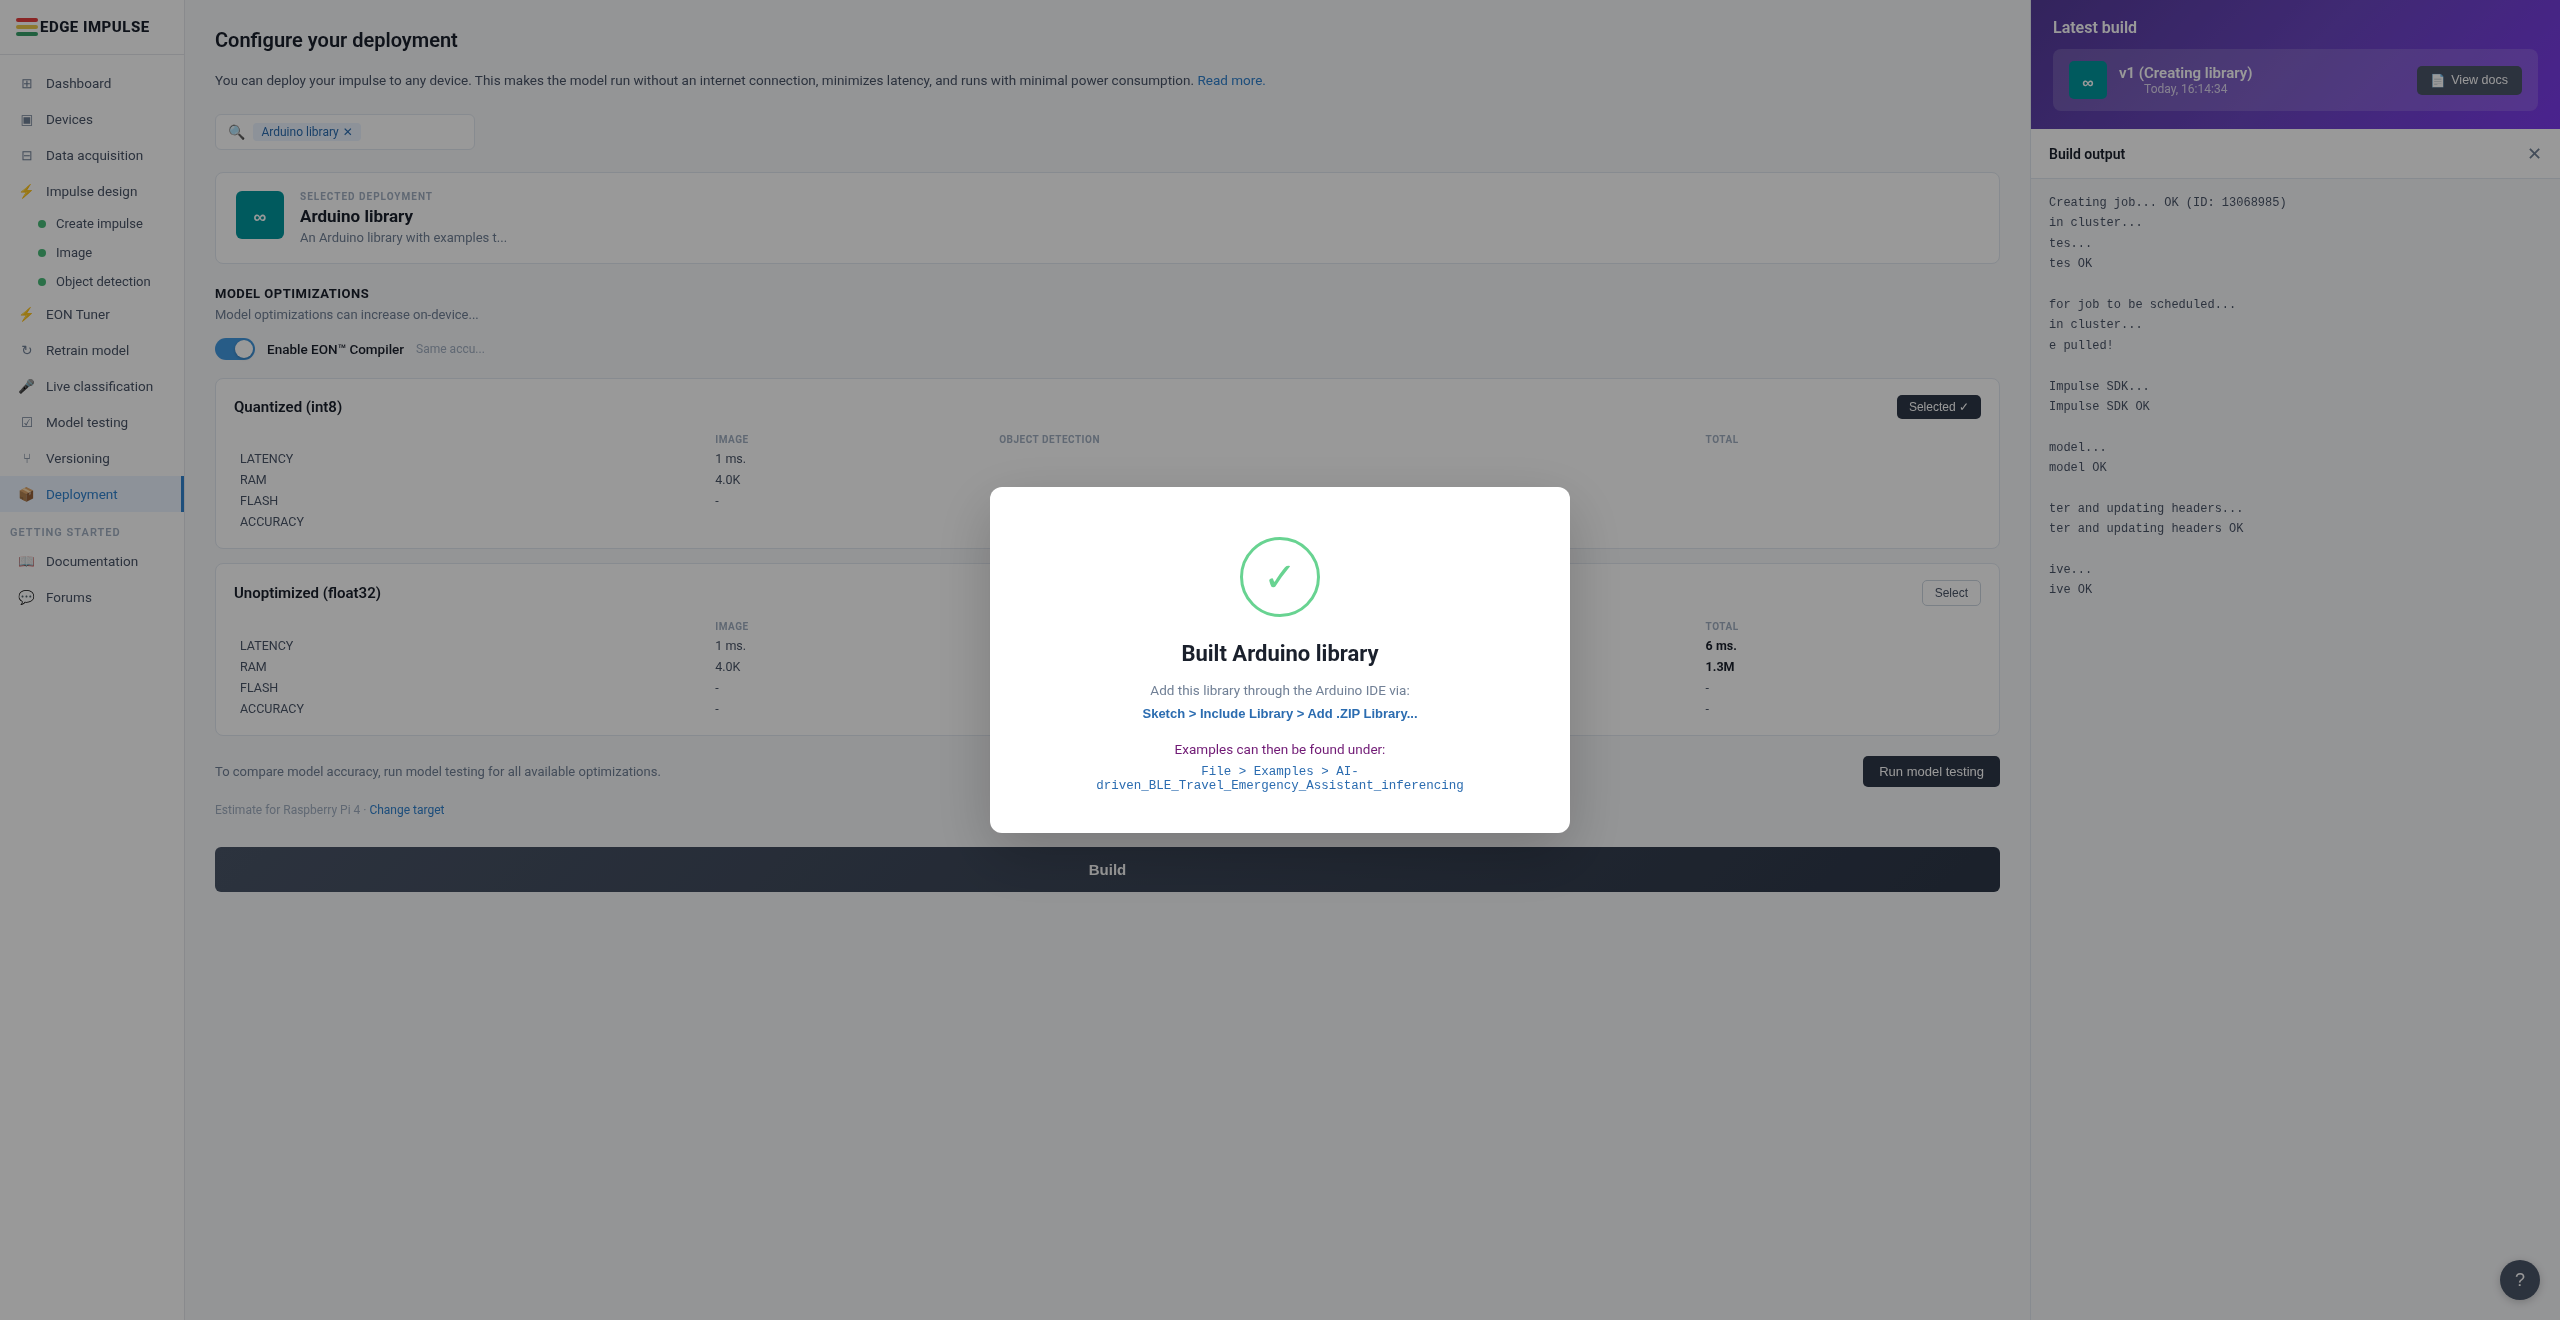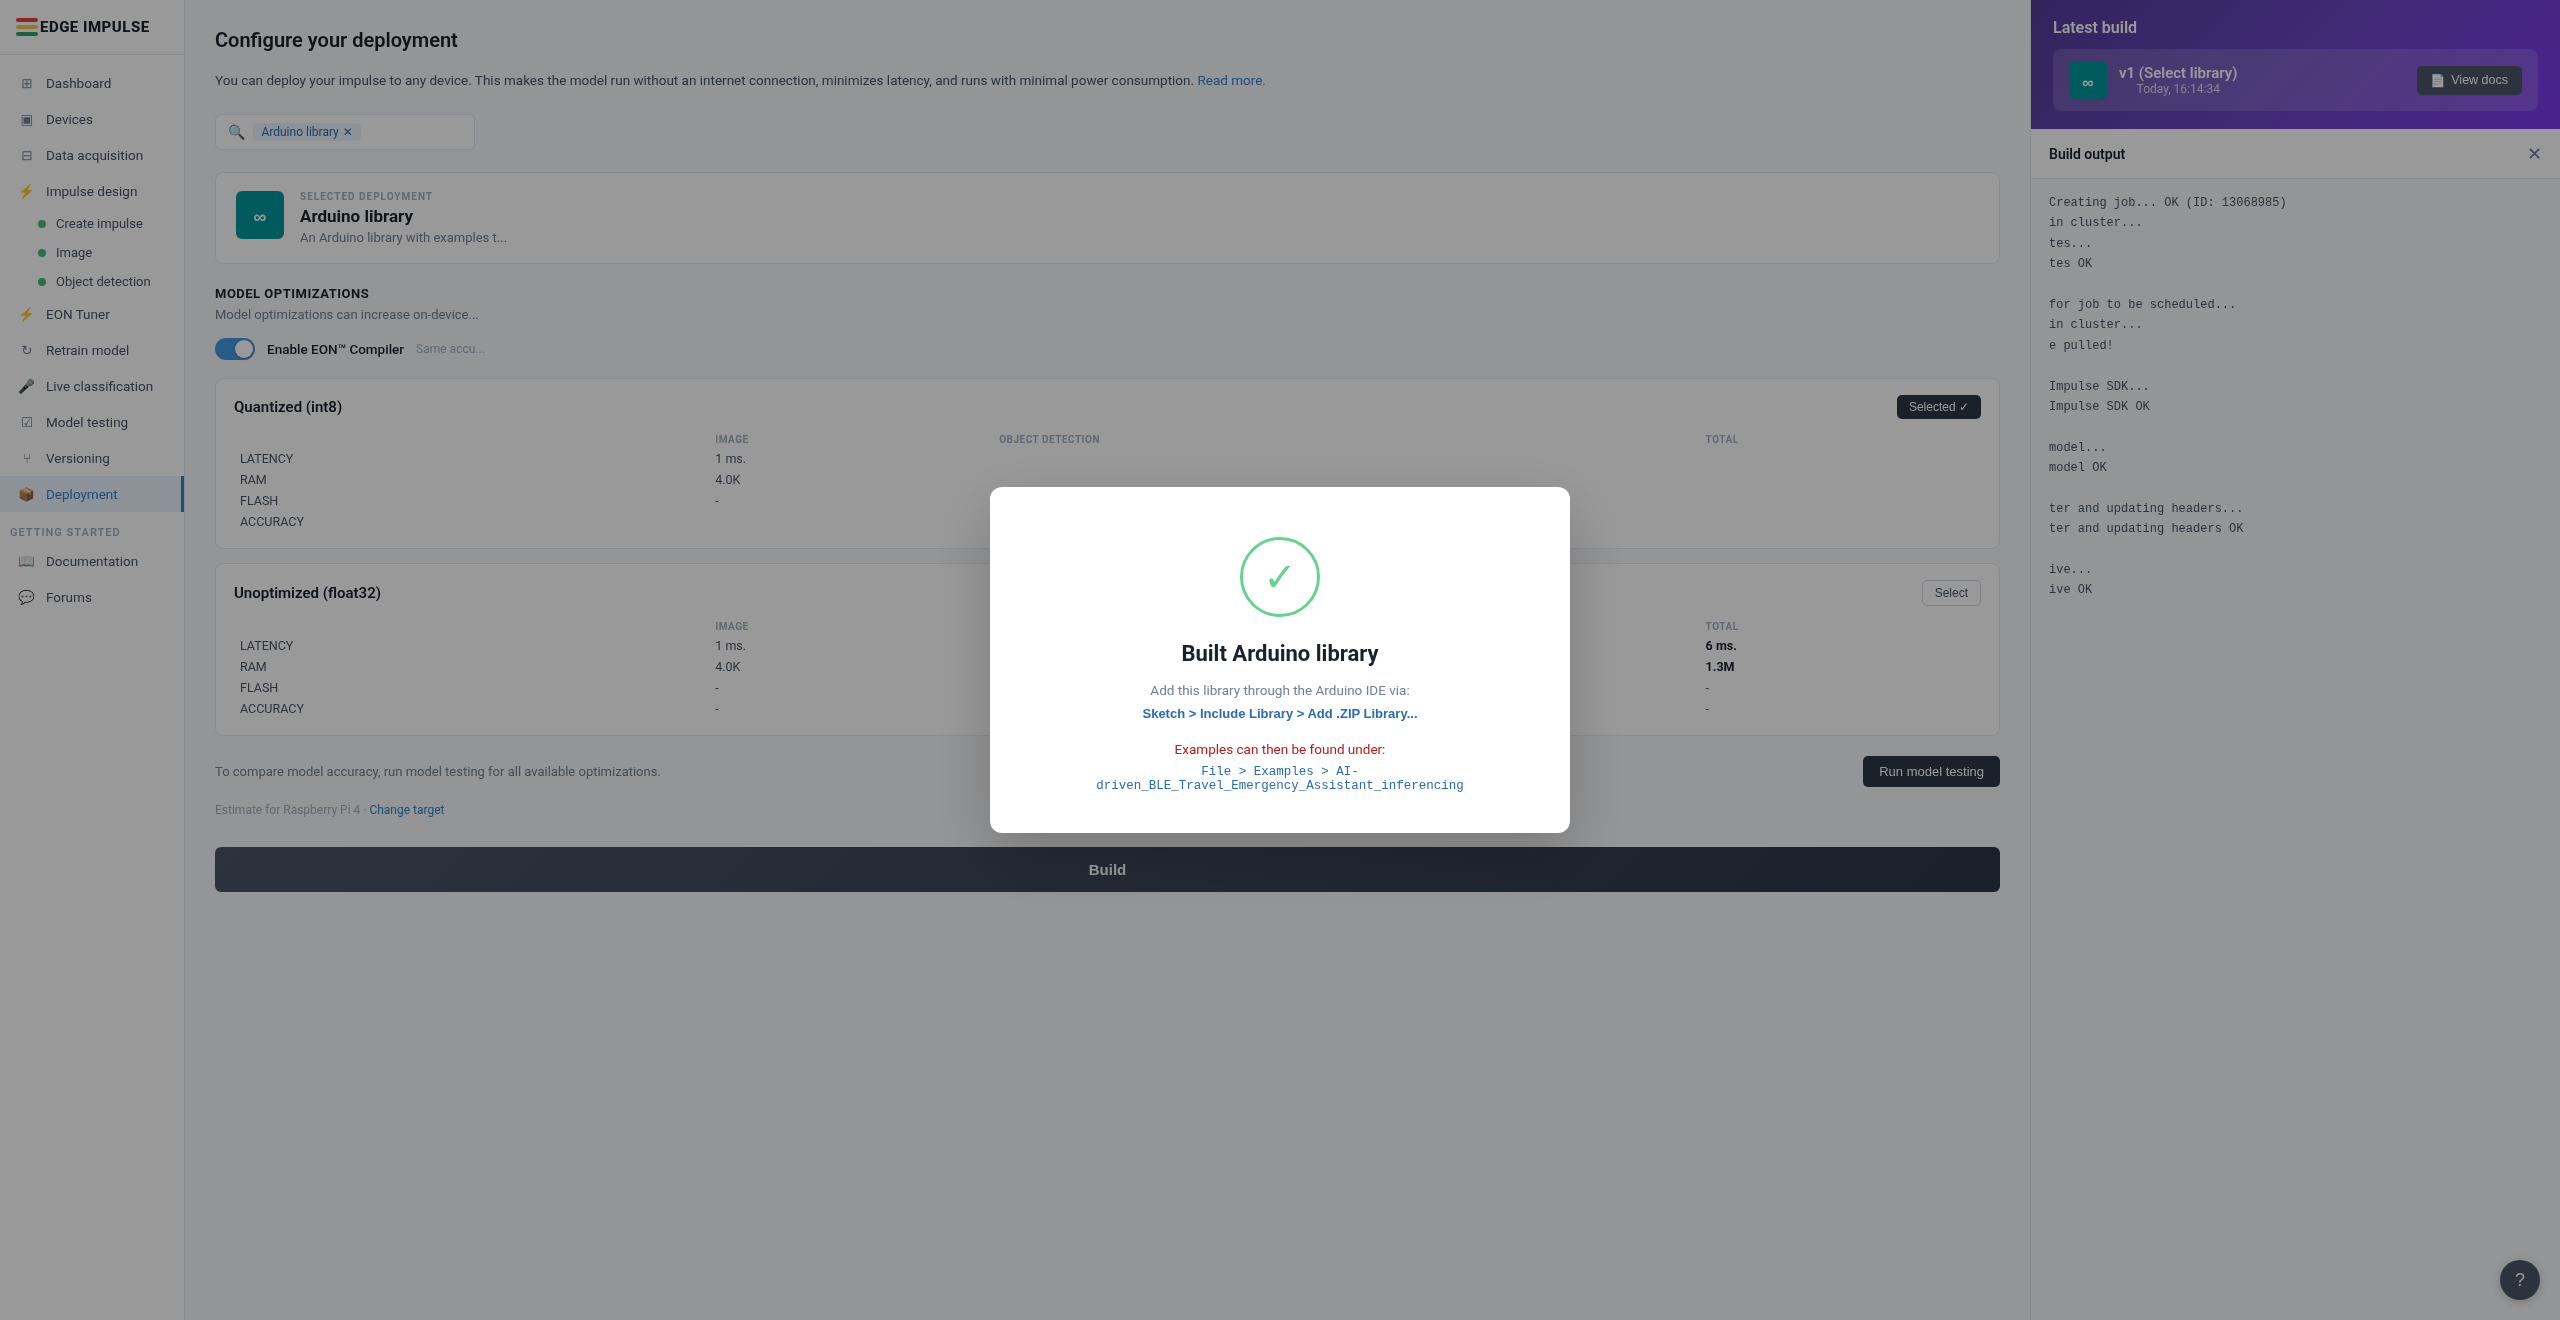--- a/index.html
+++ b/index.html
@@ -228,21 +228,21 @@
       width: 80px; height: 80px;
       border: 3px solid #68d391;
       border-radius: 50%;
       display: flex; align-items: center; justify-content: center;
       margin: 0 auto 24px;
     }
     .checkmark { font-size: 40px; color: #68d391; }
     .modal-title { font-size: 22px; font-weight: 700; color: #1a202c; margin-bottom: 16px; }
     .modal-desc { font-size: 13.5px; color: #718096; margin-bottom: 8px; }
     .modal-code { font-family: Liberation Sans, sans-serif; font-size: 13px; color: #2b6cb0; font-weight: 600; margin-bottom: 20px; }
-    .modal-examples { font-size: 13.5px; color: #b91c1c; margin-bottom: 8px; }
+    .modal-examples { font-size: 13.5px; color: #701a75; margin-bottom: 8px; }
     .modal-path { font-family: 'Courier New', monospace; font-size: 12.5px; color: #2b6cb0; }
 
     
     .help-btn {
       position: fixed; bottom: 20px; right: 20px;
       width: 40px; height: 40px;
       background: #4a5568; color: #fff;
       border-radius: 50%; border: none;
       font-size: 18px; cursor: pointer;
       display: flex; align-items: center; justify-content: center;
@@ -475,21 +475,21 @@
   <div class="right-panel">
     <div class="right-header">
       <div class="latest-build-title">Latest build</div>
       <div class="build-version-row">
         <div class="build-version-info">
           <svg class="arduino-icon-sm" viewBox="0 0 38 38" xmlns="http://www.w3.org/2000/svg">
             <rect width="38" height="38" rx="5" fill="#00979D"></rect>
             <text x="19" y="27" font-size="16" font-weight="bold" fill="white" text-anchor="middle" font-family="sans-serif">∞</text>
           </svg>
           <div>
-            <div class="version-name">v1 (Select library)</div>
+            <div class="version-name">v1 (Creating library)</div>
             <div class="version-date">Today, 16:14:34</div>
           </div>
         </div>
         <button class="view-docs-btn">
           <span>📄</span>
           <span>View docs</span>
         </button>
       </div>
     </div>
 

